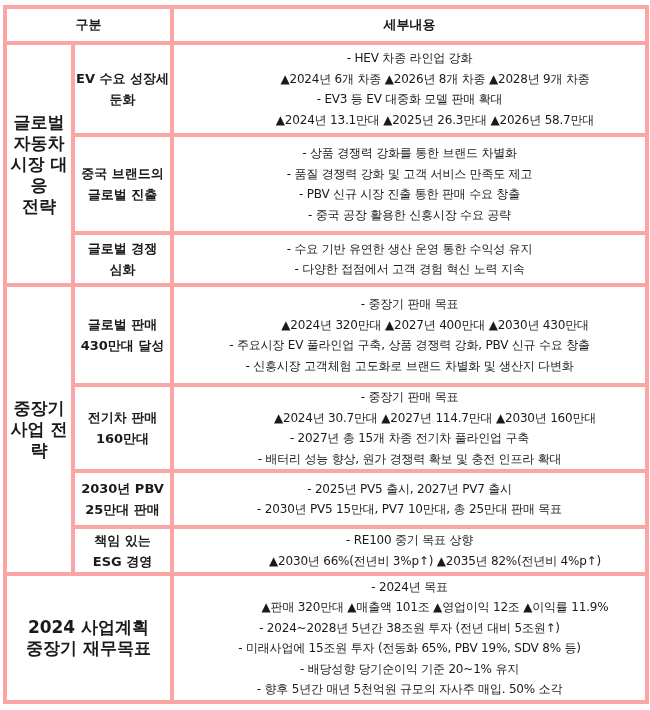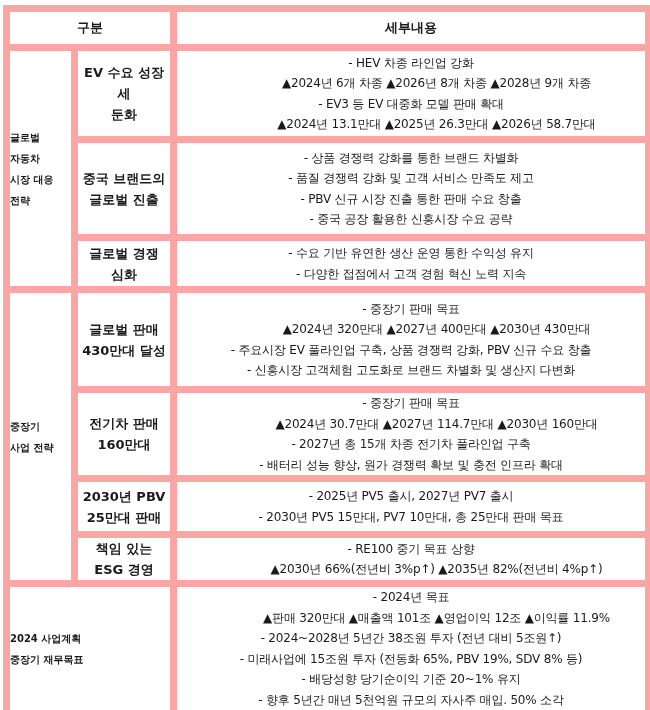--- a/index.html
+++ b/index.html
@@ -4,24 +4,24 @@
   <style>
     html, body { margin: 0; padding: 0; background: #ffffff; }
     body { width: 650px; height: 710px; position: relative; overflow: hidden;
            font-family: "DejaVu Sans", "Liberation Sans", sans-serif; color: #1a1a1a; }
     table.grid {
       position: absolute; left: 3px; top: 5px; width: 642px;
       border-collapse: collapse; table-layout: fixed;
       border: 2px solid #555;
     }
     table.grid td, table.grid th {
-      border: 7px solid #fca5a5; padding: 0; vertical-align: middle;
+      border: 4px solid #fca5a5; padding: 0; vertical-align: middle;
     }
     th.hdr { height: 32px; font-weight: bold; font-size: 13px; text-align: center; }
-    td.cat { font-weight: bold; font-size: 10px; line-height: 21px; }
+    td.cat { text-align: center; font-weight: bold; font-size: 17px; line-height: 21px; }
     td.sub { text-align: center; font-weight: bold; font-size: 13px; line-height: 21px;
              border-left: 2px solid #888; }
     td.detail { padding: 4px 8px 4px 7px; font-size: 12px; line-height: 20.5px; letter-spacing: -0.2px; text-align: center; }
     .line { white-space: nowrap; }
     .line.indent { padding-left: 4px; margin-left: 47px; }
     .multiline-label span { display: block; }
   </style>
 </head>
 <body>
 

